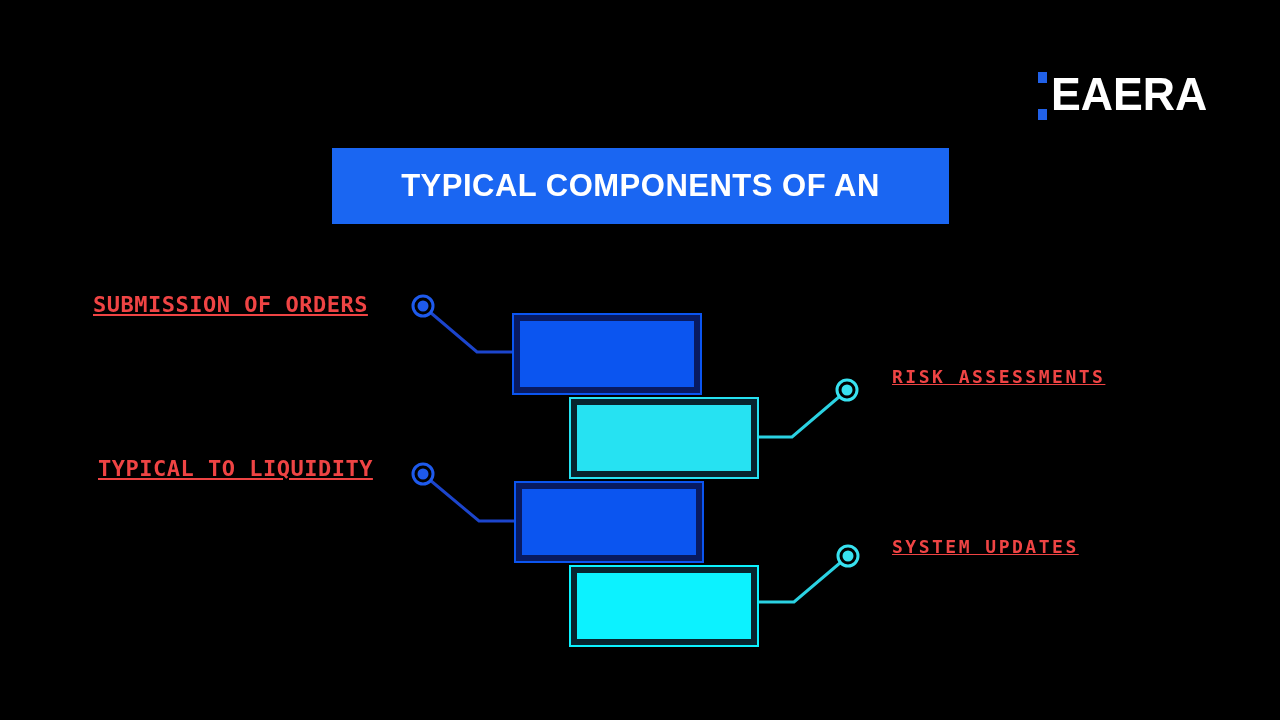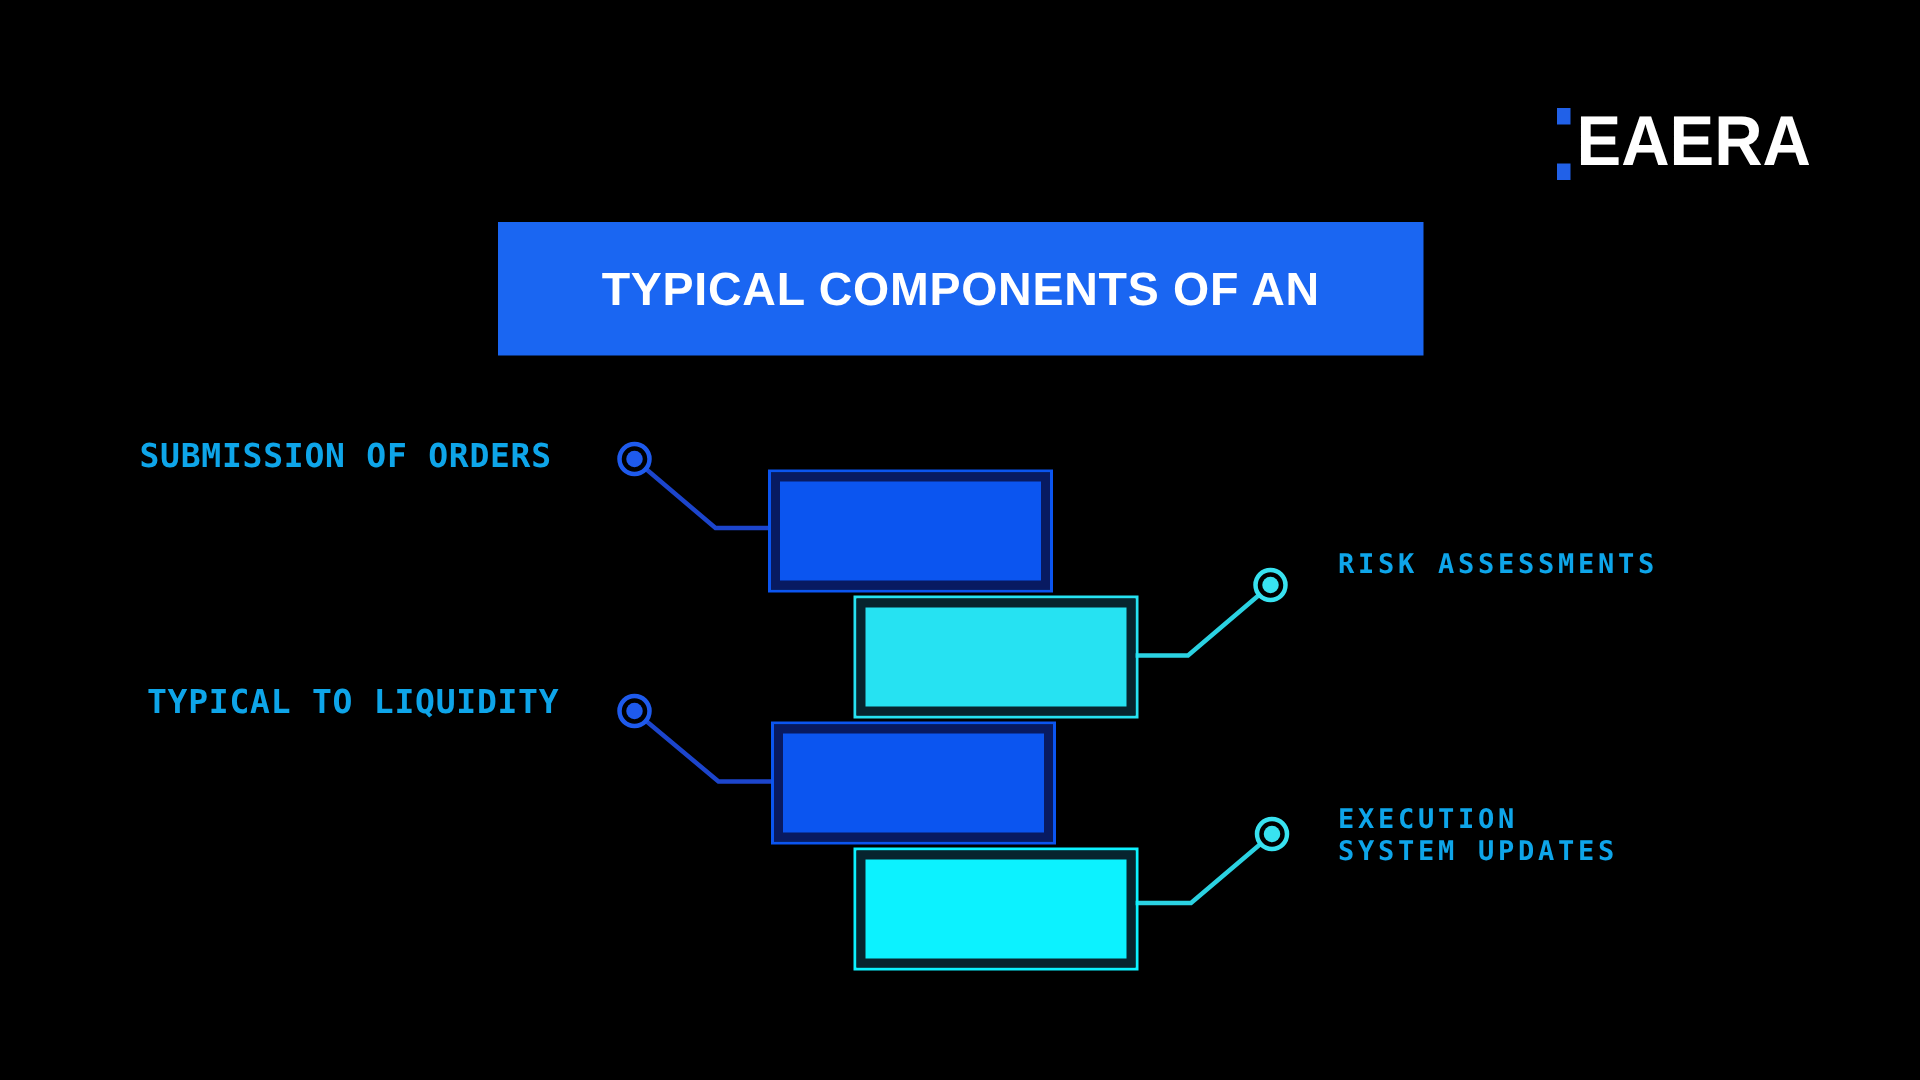--- a/index.html
+++ b/index.html
@@ -45,21 +45,21 @@
     transform: scaleX(0.95);
     transform-origin: left center;
   }
 
   
   .banner {
     position: absolute;
     left: 332px;
     top: 148px;
     width: 617px;
-    height: 89px;
+    height: 76px;
     background: var(--banner-blue, #1a66f2);
     display: flex;
     flex-direction: column;
     justify-content: center;
     align-items: center;
   }
   .banner span {
     display: block;
     color: #fff;
     font-size: 31px;
@@ -74,24 +74,25 @@
   .diagram {
     position: absolute;
     left: 0; top: 0;
     width: 1280px;
     height: 720px;
   }
 
   
   .step-label {
     position: absolute;
-    color: #0ea5e9;
+    color: #ef4444;
     font-family: "DejaVu Sans Mono", monospace;
     font-weight: bold;
     white-space: nowrap;
+    text-decoration: underline;
   }
   .step-label span { display: block; }
   .step-label.big {
     font-size: 22px;
     letter-spacing: 0.5px;
     line-height: 26px;
   }
   .step-label.small {
     font-size: 18px;
     letter-spacing: 2.5px;
@@ -160,15 +161,14 @@
 
 <div class="step-label small" id="label-verification">
   <span>RISK ASSESSMENTS</span>
 </div>
 
 <div class="step-label big" id="label-routing">
   <span>TYPICAL TO LIQUIDITY</span>
 </div>
 
 <div class="step-label small" id="label-execution">
-  <span>EXECUTION</span>
   <span>SYSTEM UPDATES</span>
 </div>
 
 </body></html>

